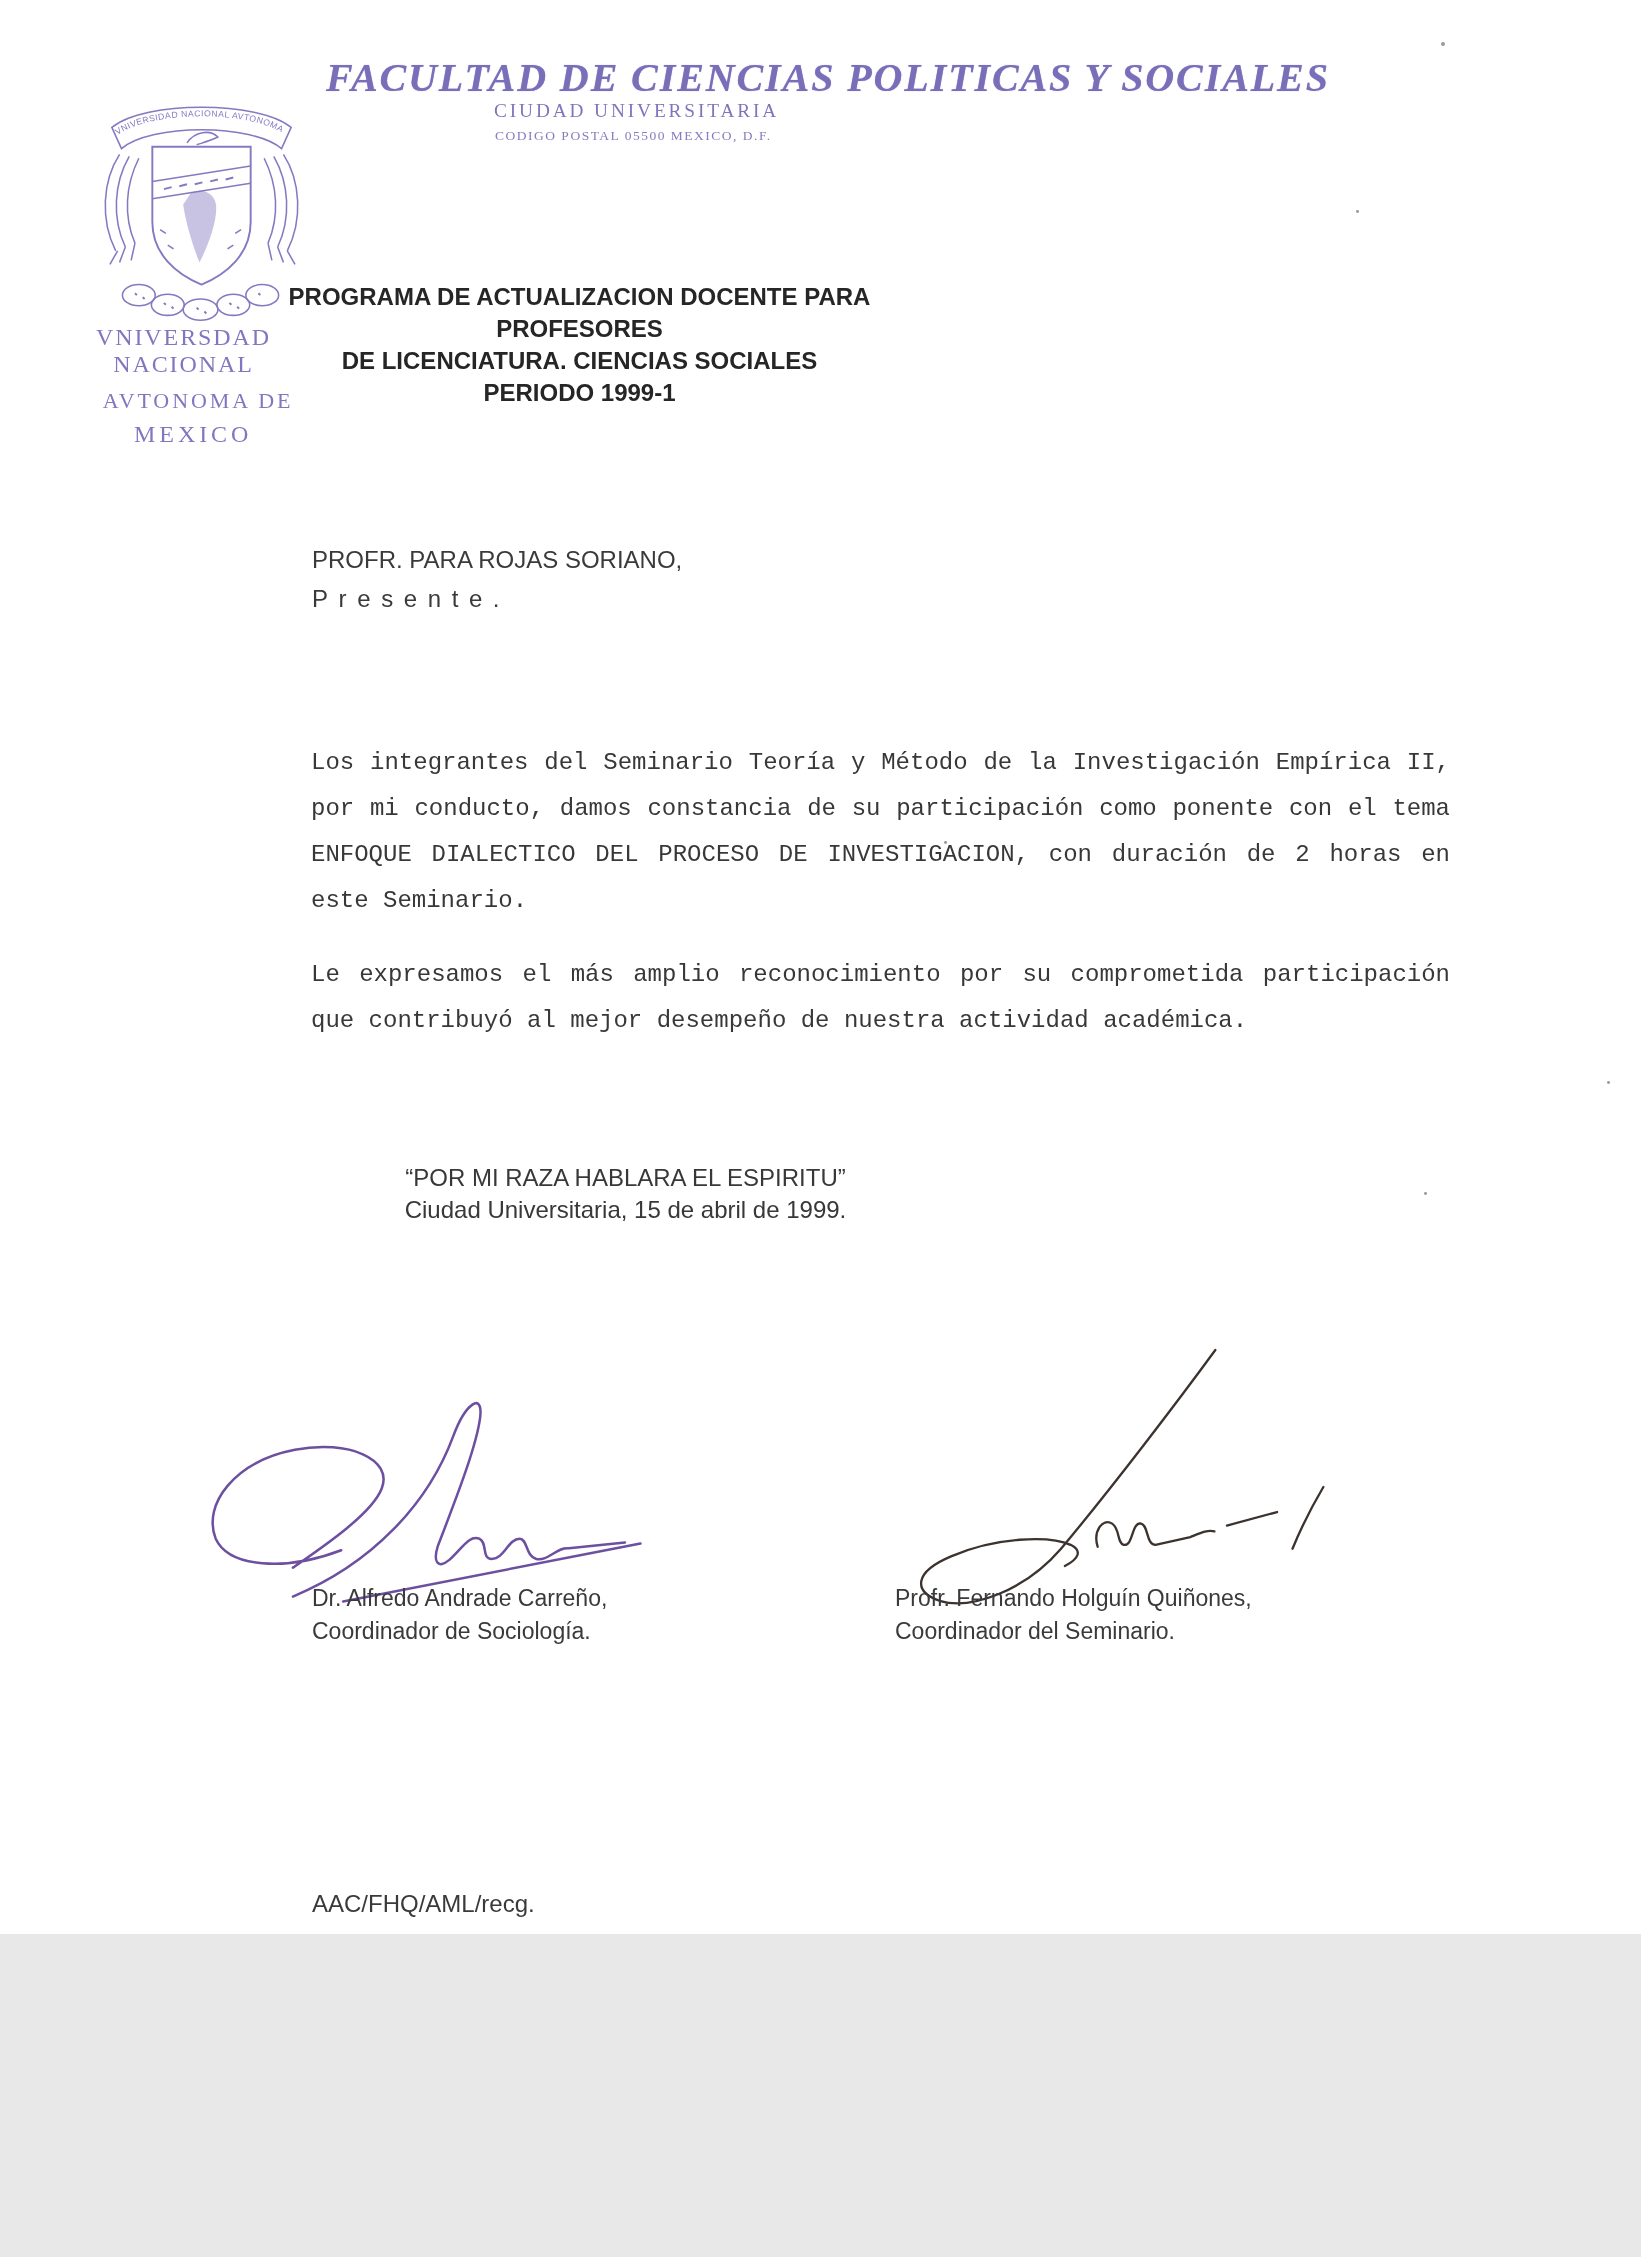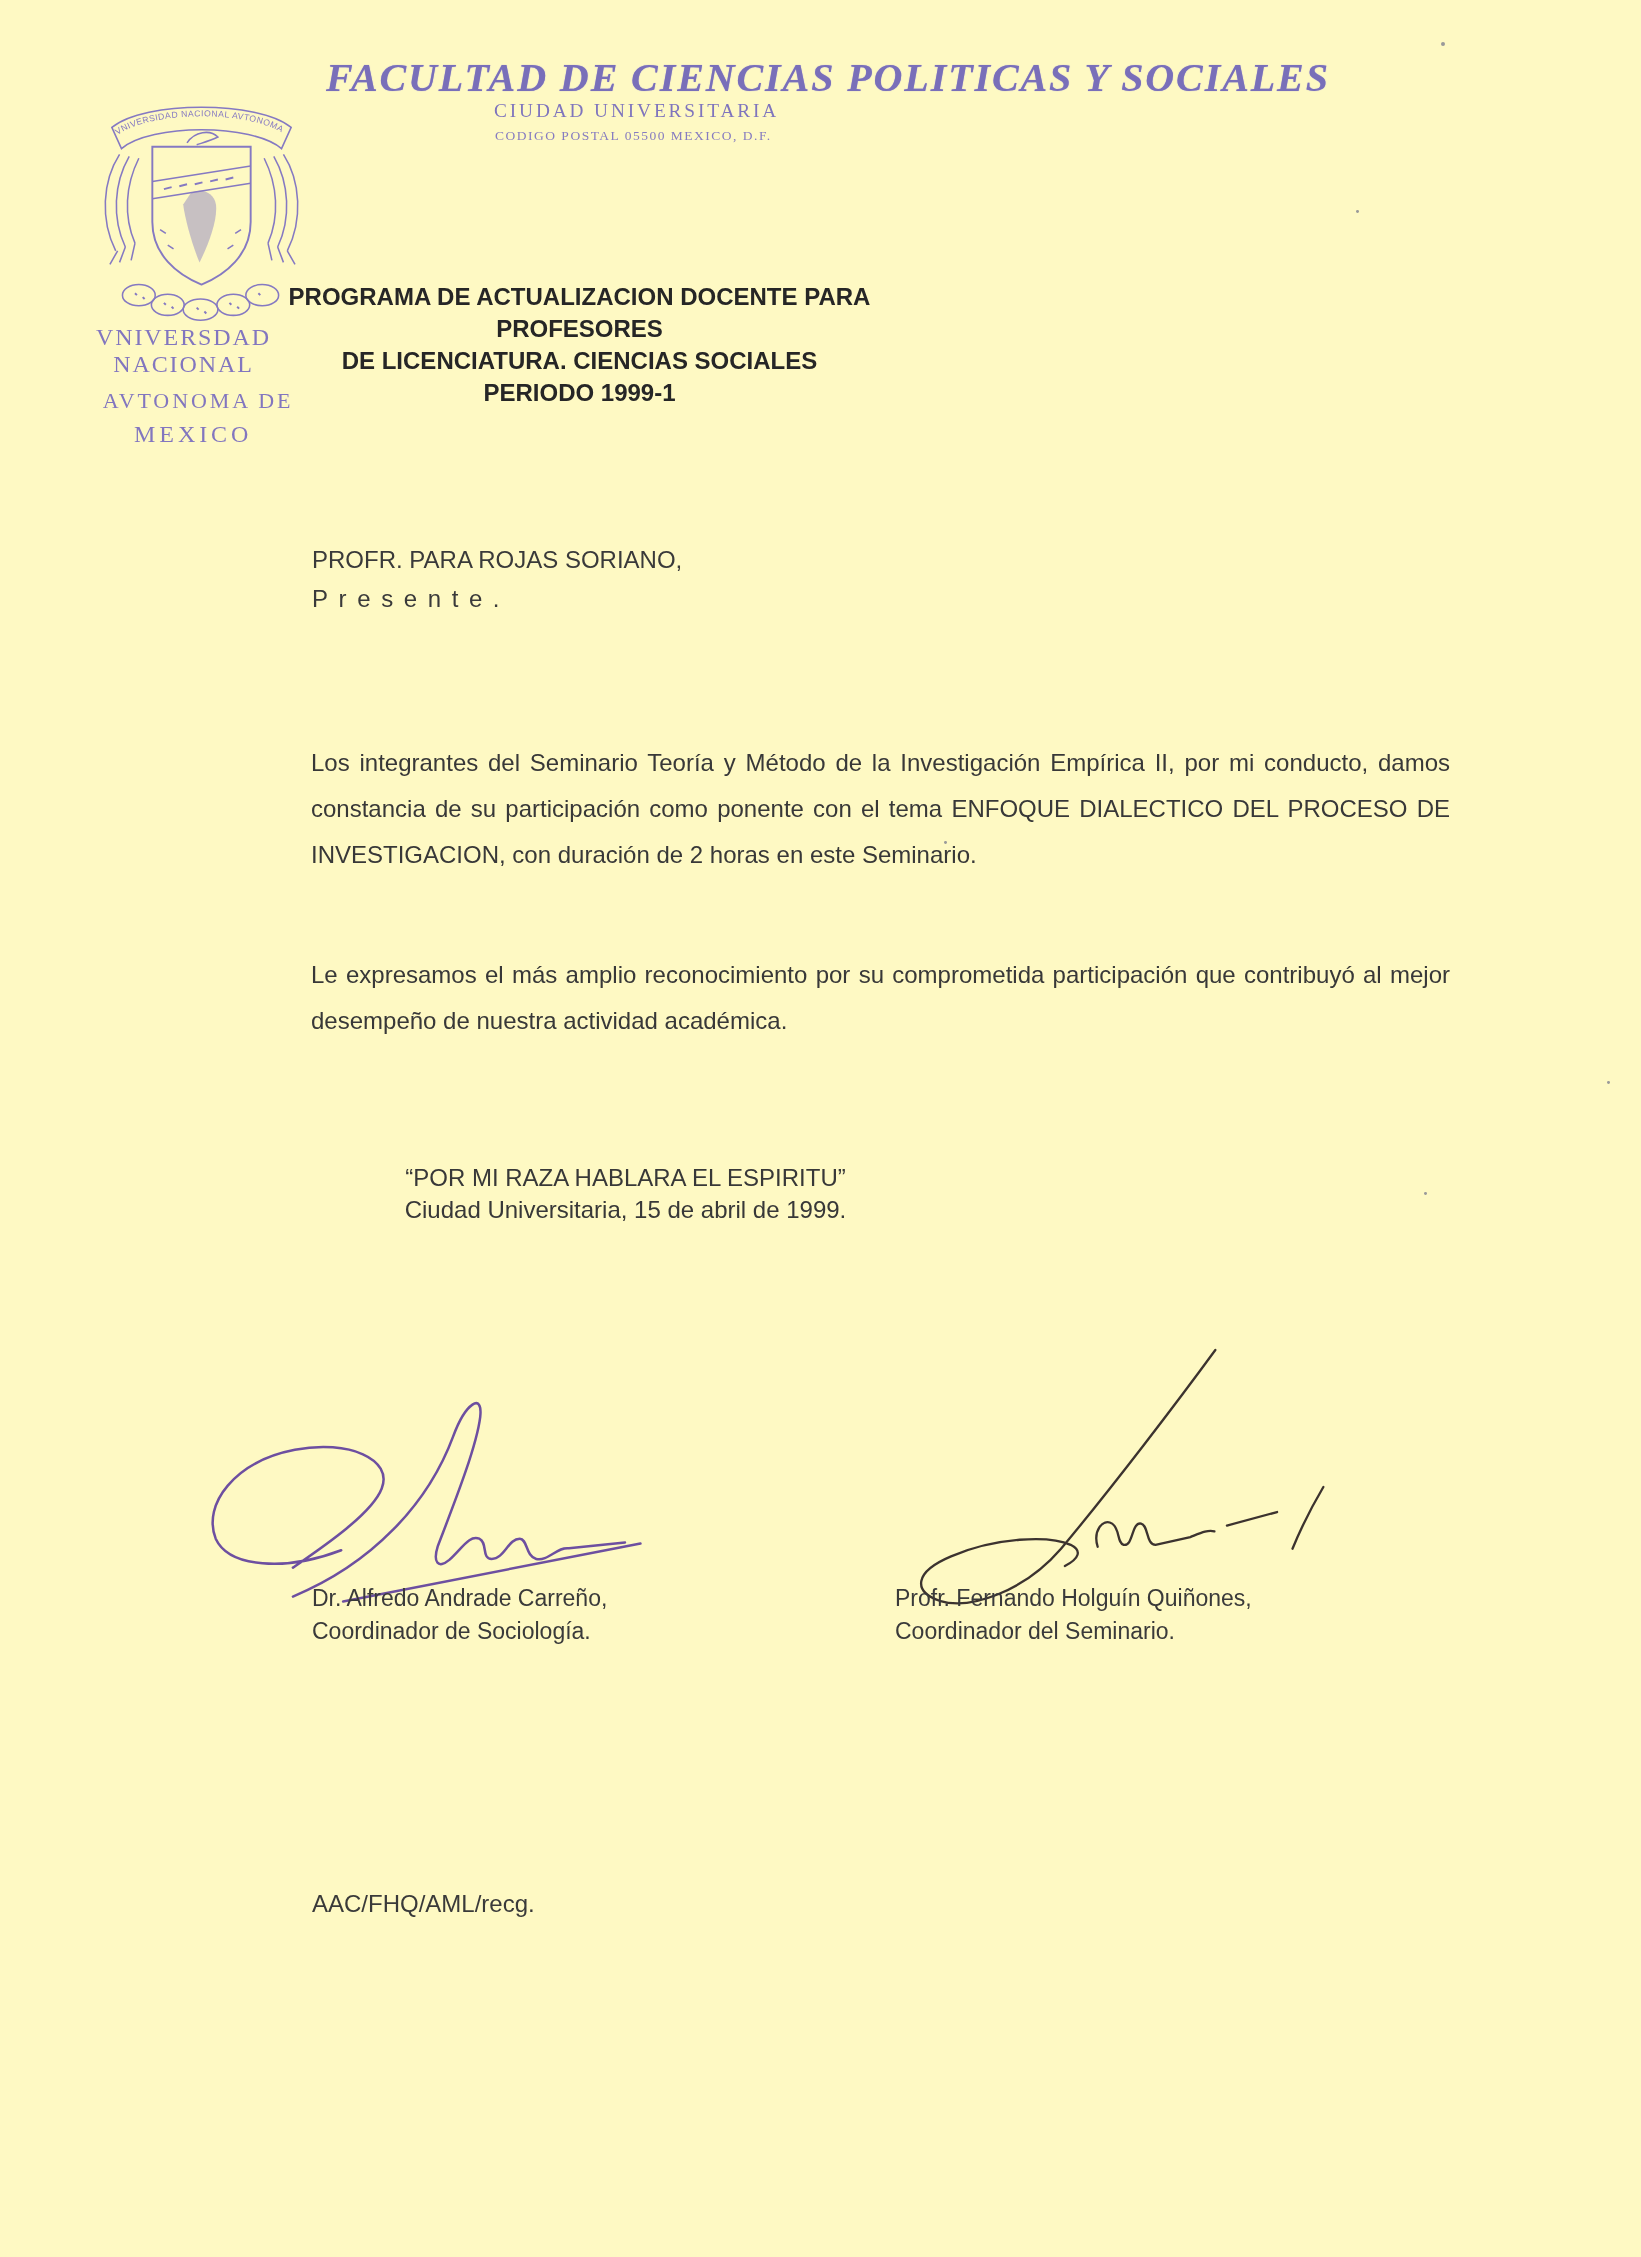--- a/index.html
+++ b/index.html
@@ -1,18 +1,18 @@
 <!DOCTYPE html>
 <html><head>
 <meta charset="utf-8">
 <style>
   html,body{margin:0;padding:0;background:#e8e8e8;}
   .page{
-    position:relative;width:1641px;height:2257px;margin:0 auto;
-    background:#fef9c3;overflow:hidden;
+    position:relative;width:1641px;height:1934px;margin:0 auto;
+    background:#ffffff;overflow:hidden;
     font-family:"Liberation Sans", sans-serif;color:#2e2e2e;
   }
   
   .faculty-title{
     position:absolute;left:326px;top:54px;width:1188px;
     font-family:"Liberation Serif", serif;font-style:italic;font-weight:bold;
     font-size:40px;letter-spacing:1.9px;color:#796fb9;white-space:nowrap;
     text-shadow:0 0 1px #a49bd6;
   }
   .ciudad-line{
@@ -37,21 +37,21 @@
   .title-block{
     position:absolute;left:256px;top:281px;width:647px;text-align:center;
     font-weight:bold;font-size:24px;line-height:32px;color:#262626;
   }
   
   .addressee{position:absolute;left:312px;top:546px;font-size:24px;color:#3a3a3a;}
   .addressee .presente{letter-spacing:10.6px;margin-top:10.6px;}
   
   .para{
     position:absolute;left:311px;width:1139px;font-size:24px;line-height:46px;
-    text-align:justify;color:#383838;
+    text-align:justify;color:#383838;font-family:Liberation Mono, monospace;
   }
   .para1{top:740px;}
   .para2{top:952px;}
   
   .closing{
     position:absolute;left:314px;top:1162px;width:623px;text-align:center;
     font-size:24px;line-height:32px;color:#383838;
   }
   .closing .atent{letter-spacing:8.7px;}
   

